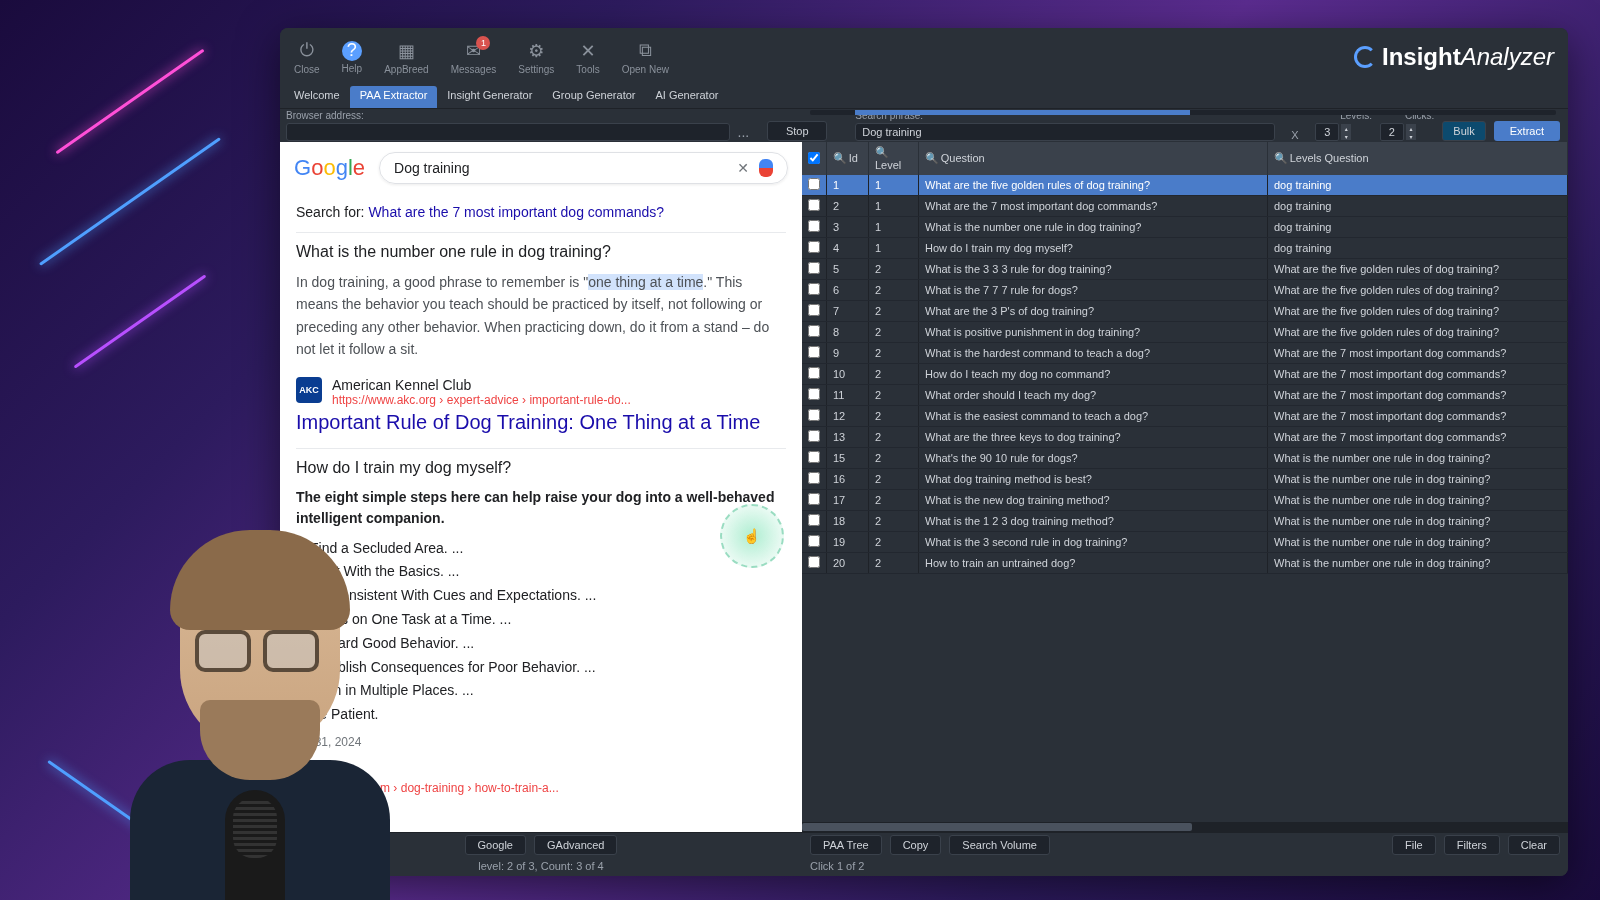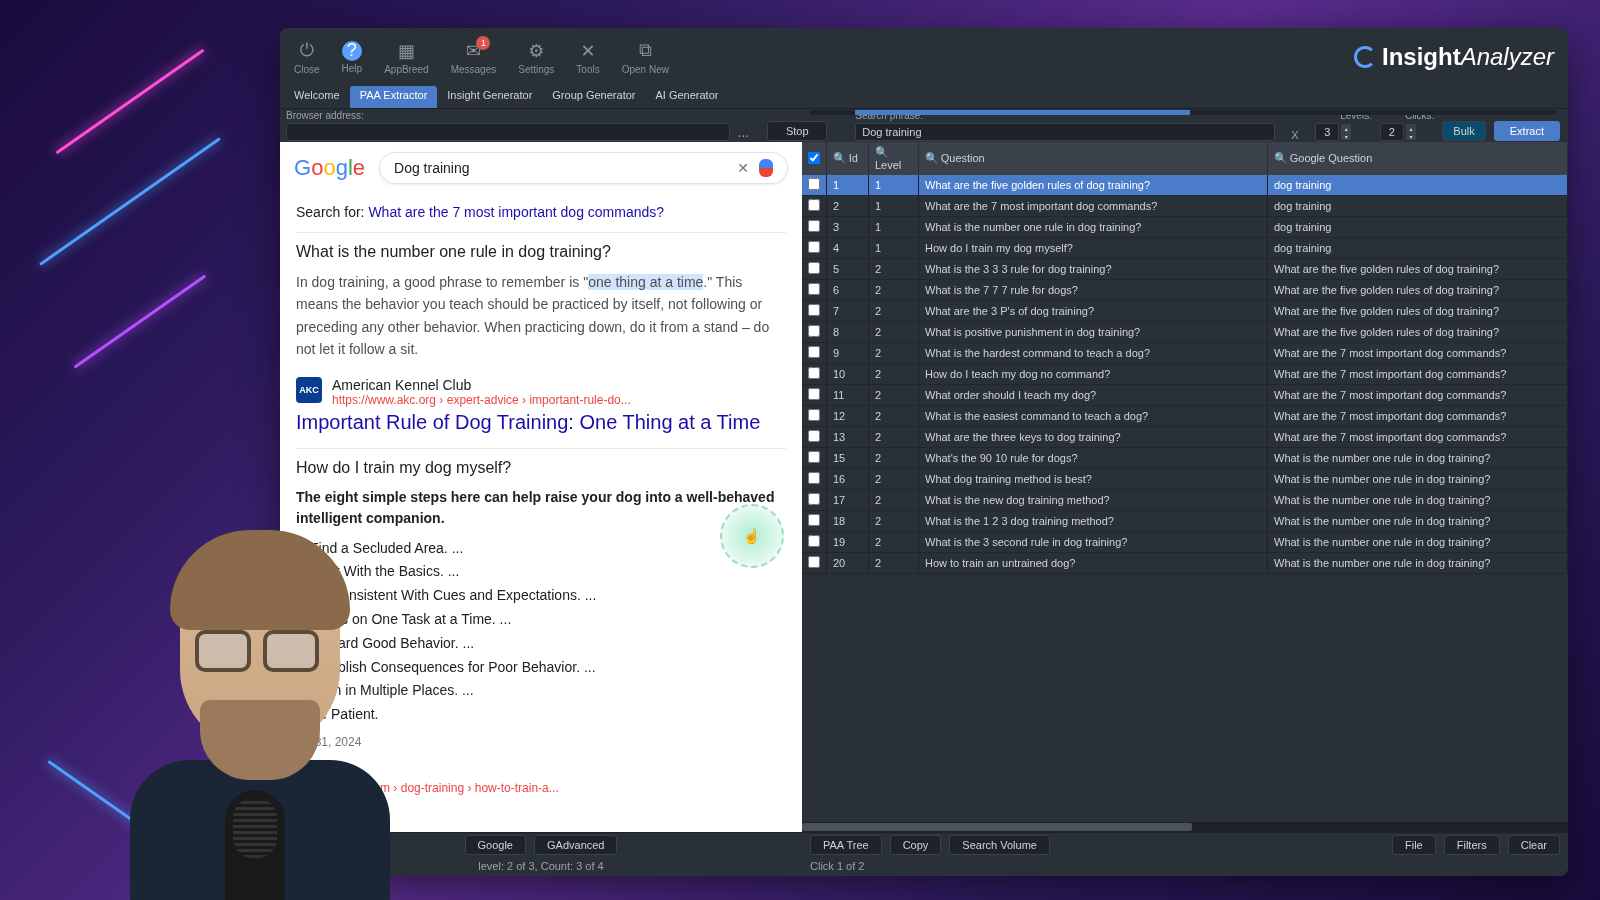--- a/index.html
+++ b/index.html
@@ -274,21 +274,21 @@
 
     <div class="results-pane">
       <div class="table-wrap">
         <table>
           <thead>
               <tr>
             <th class="chk"><input type="checkbox" checked="" style=""></th>
             <th><span class="mag">🔍</span><span>Id</span></th>
             <th><span class="mag">🔍</span><span>Level</span></th>
             <th><span class="mag">🔍</span><span>Question</span></th>
-            <th><span class="mag">🔍</span><span>Google Question</span></th>
+            <th><span class="mag">🔍</span><span>Levels Question</span></th>
           </tr>
             </thead>
           <tbody id="tbody">
               <tr class="sel">
                 <td class="chk"><input type="checkbox" style=""></td>
     <td class="id">1</td>
     <td class="lvl">1</td>
     <td class="q">What are the five golden rules of dog training?</td>
     <td class="pq">dog training</td>
               </tr>

